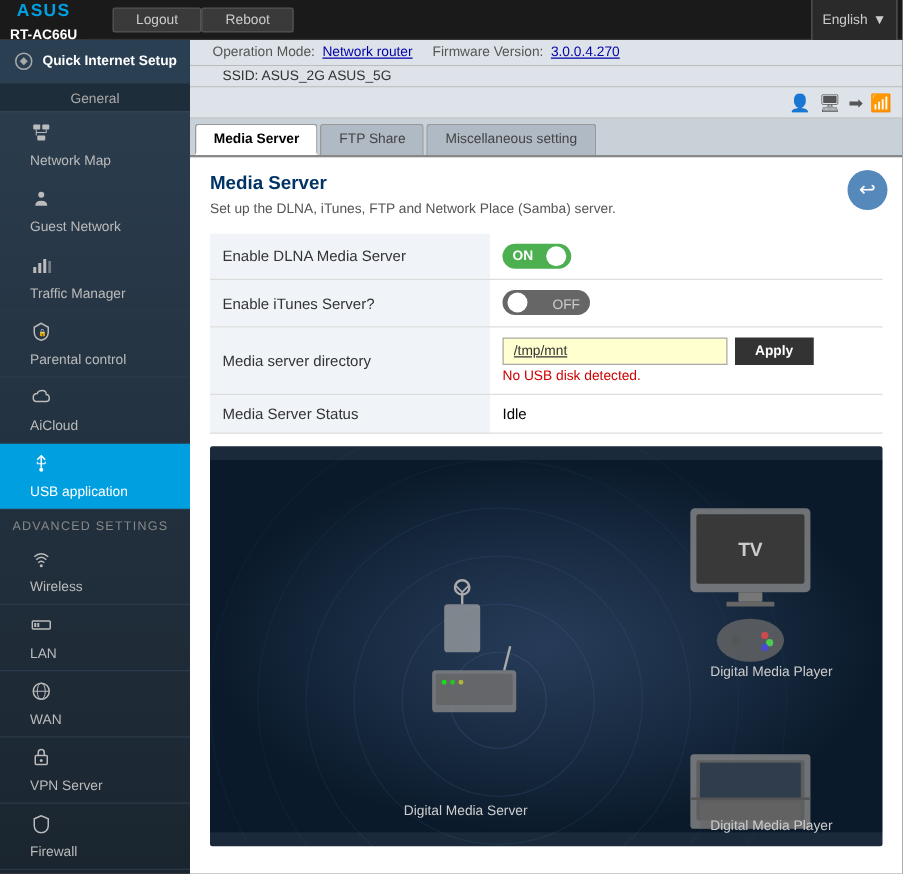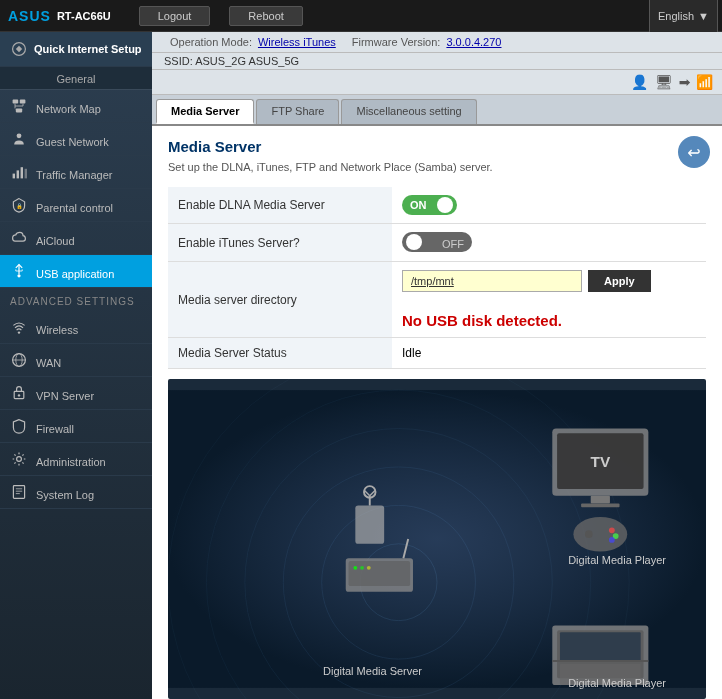--- a/index.html
+++ b/index.html
@@ -5,30 +5,30 @@
     * { margin: 0; padding: 0; box-sizing: border-box; }
     body { width: 722px; height: 699px; font-family: Arial, sans-serif; font-size: 12px; background: #1a1a1a; overflow: hidden; }
 
     
     #topbar {
       display: flex; align-items: center; background: #1a1a1a; height: 32px;
       border-bottom: 1px solid #333;
     }
     #logo-area {
       display: flex; align-items: center; padding: 0 8px; gap: 6px;
-      background: #1a1a1a; height: 100%;
+      background: #1a1a1a; height: 100%; flex-direction: column;
     }
     .asus-logo {
       color: #00a0e0; font-weight: bold; font-size: 14px; letter-spacing: 1px;
     }
     .model-name {
       color: #fff; font-size: 11px; font-weight: bold;
     }
     .top-nav-buttons {
-      display: flex; gap: 19px; margin-left: 20px;
+      display: flex; gap: 0; margin-left: 20px;
     }
     .top-nav-btn {
       background: #3a3a3a; color: #ccc; border: 1px solid #555;
       padding: 3px 18px; cursor: pointer; font-size: 11px; border-radius: 2px;
     }
     .spacer { flex: 1; }
     .lang-select {
       background: #2a2a2a; color: #ccc; border: 1px solid #555;
       padding: 19px 8px; font-size: 11px; cursor: pointer;
       display: flex; align-items: center; gap: 4px; margin-right: 4px;
@@ -41,23 +41,24 @@
     #sidebar {
       width: 152px; background: linear-gradient(to bottom, #2c3e50, #1a252f);
       display: flex; flex-direction: column; flex-shrink: 0;
     }
     .sidebar-section-header {
       color: #aaa; font-size: 11px; padding: 6px 10px 4px;
       border-bottom: 1px solid #3a4a5a; background: #1e2d3a;
       text-align: center;
     }
     .sidebar-item {
-      display: flex; align-items: flex-end; gap: 8px;
-      padding: 7px 10px; cursor: pointer; color: #bbb; font-size: 11px;
+      display: flex; align-items: flex-start; gap: 8px;
+      padding: 7px 24px; cursor: pointer; color: #bbb; font-size: 11px;
       border-bottom: 1px solid #2a3a4a;
+      flex-direction: column;
     }
     .sidebar-item.active { background: #00a0e0; color: #fff; }
     .sidebar-icon {
       width: 18px; height: 18px; display: flex; align-items: center; justify-content: center;
       flex-shrink: 0;
     }
     .sidebar-icon svg { width: 16px; height: 16px; fill: currentColor; }
     .adv-header {
       color: #888; font-size: 10px; padding: 8px 10px 4px;
       text-transform: uppercase; letter-spacing: 1px;
@@ -69,21 +70,21 @@
     
     #info-bar {
       background: #dde3e8; padding: 4px 18px; font-size: 11px; color: #333;
       border-bottom: 1px solid #bbb; display: flex; align-items: center; gap: 6px;
     }
     #info-bar .mode-label { color: #555; }
     #info-bar .mode-value { color: #00a; text-decoration: underline; }
     #info-bar .fw-label { color: #555; margin-left: 10px; }
     #info-bar .fw-value { color: #00a; text-decoration: underline; }
     #ssid-bar {
-      background: #dde3e8; padding: 2px 12px; font-size: 11px; color: #333;
+      background: #dde3e8; padding: 2px 26px; font-size: 11px; color: #333;
       border-bottom: 1px solid #bbb;
     }
 
     
     #top-icons-row {
       display: flex; justify-content: flex-end; padding: 4px 8px;
       background: #dde3e8; border-bottom: 1px solid #bbb; gap: 6px; align-items: center;
     }
     .top-icon { cursor: pointer; color: #555; font-size: 14px; }
 
@@ -133,21 +134,21 @@
     
     .dir-input-row { display: flex; gap: 6px; align-items: center; }
     .dir-input {
       background: #ffffd0; border: 1px solid #aaa; padding: 4px 8px;
       font-size: 11px; width: 180px; color: #333; text-decoration: underline;
     }
     .apply-btn {
       background: #333; color: #fff; border: none; padding: 5px 16px;
       font-size: 11px; cursor: pointer; font-weight: bold;
     }
-    .error-text { color: #cc0000; font-size: 15px; margin-top: 20px; font-weight: bold; }
+    .error-text { color: #cc0000; font-size: 11px; margin-top: 3px; }
 
     
     #illustration {
       margin-top: 10px; background: #1a2a3a; position: relative; height: 320px;
       border-radius: 2px; overflow: hidden;
     }
   </style>
 </head>
 <body>
 
@@ -259,20 +260,30 @@
         <svg viewBox="0 0 20 20">
             <path d="M3 8 Q10 2 17 8" fill="none" stroke="currentColor" stroke-width="1.5"></path>
             <path d="M5 11 Q10 6 15 11" fill="none" stroke="currentColor" stroke-width="1.5"></path>
             <path d="M7 14 Q10 11 13 14" fill="none" stroke="currentColor" stroke-width="1.5"></path>
             <circle cx="10" cy="17" r="1.5" fill="currentColor"></circle>
           </svg>
       </div>
       <span>Wireless</span>
     </div>
 
+    <div class="sidebar-item">
+      <div class="sidebar-icon">
+        <svg viewBox="0 0 20 20">
+            <rect x="1" y="6" width="18" height="8" rx="1" fill="none" stroke="currentColor" stroke-width="1.5"></rect>
+            <rect x="3" y="8" width="2" height="4" fill="currentColor"></rect>
+            <rect x="6" y="8" width="2" height="4" fill="currentColor"></rect>
+          </svg>
+      </div>
+      <span>LAN</span>
+    </div>
 
     <div class="sidebar-item">
       <div class="sidebar-icon">
         <svg viewBox="0 0 20 20">
             <circle cx="10" cy="10" r="8" fill="none" stroke="currentColor" stroke-width="1.5"></circle>
             <ellipse cx="10" cy="10" rx="4" ry="8" fill="none" stroke="currentColor" stroke-width="1"></ellipse>
             <line x1="2" y1="10" x2="18" y2="10" stroke="currentColor" stroke-width="1"></line>
           </svg>
       </div>
       <span>WAN</span>
@@ -318,21 +329,21 @@
             <line x1="6" y1="12" x2="11" y2="12" stroke="currentColor" stroke-width="1"></line>
           </svg>
       </div>
       <span>System Log</span>
     </div>
   </div>
 
   <div id="content">
     <div id="info-bar">
       <span class="mode-label">Operation Mode:</span>
-      <span class="mode-value">Wireless iTunes</span>
+      <span class="mode-value">Network router</span>
       <span class="fw-label">Firmware Version:</span>
       <span class="fw-value">3.0.0.4.270</span>
     </div>
     <div id="ssid-bar">
       <span>SSID:</span>
       <span>ASUS_2G  ASUS_5G</span>
     </div>
 
     <div id="top-icons-row">
       <span class="top-icon">👤</span>

